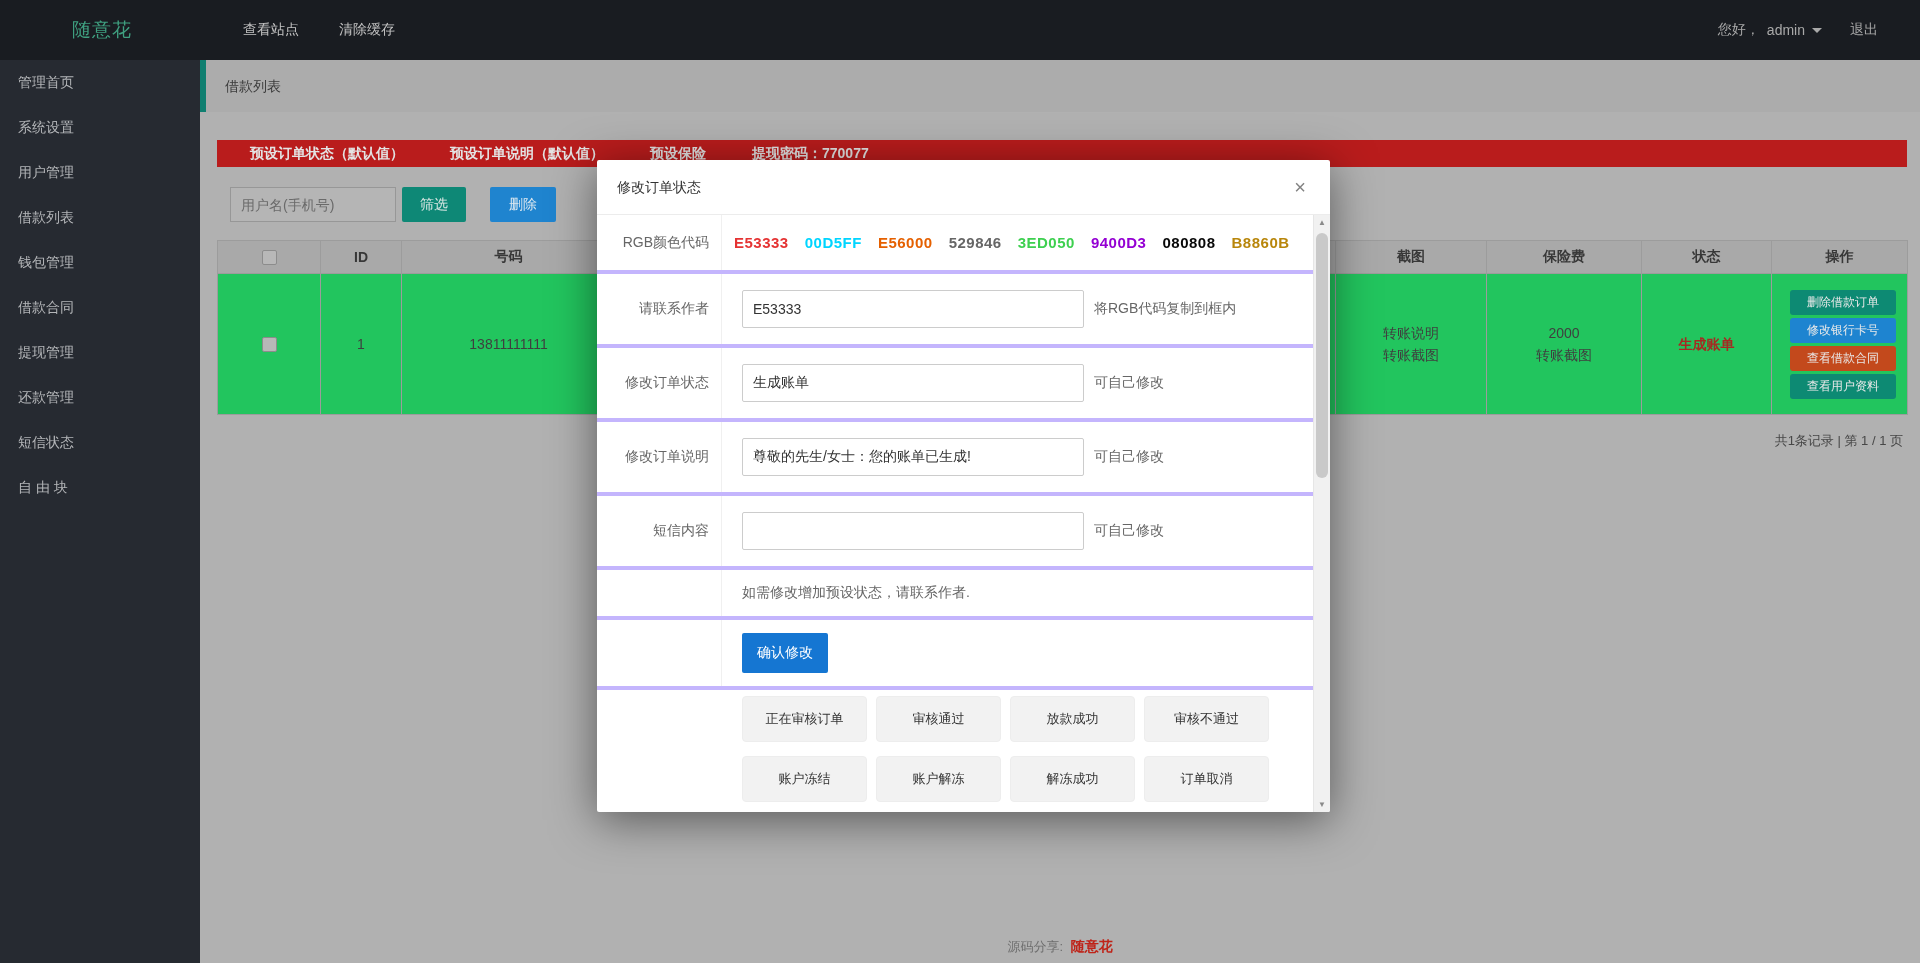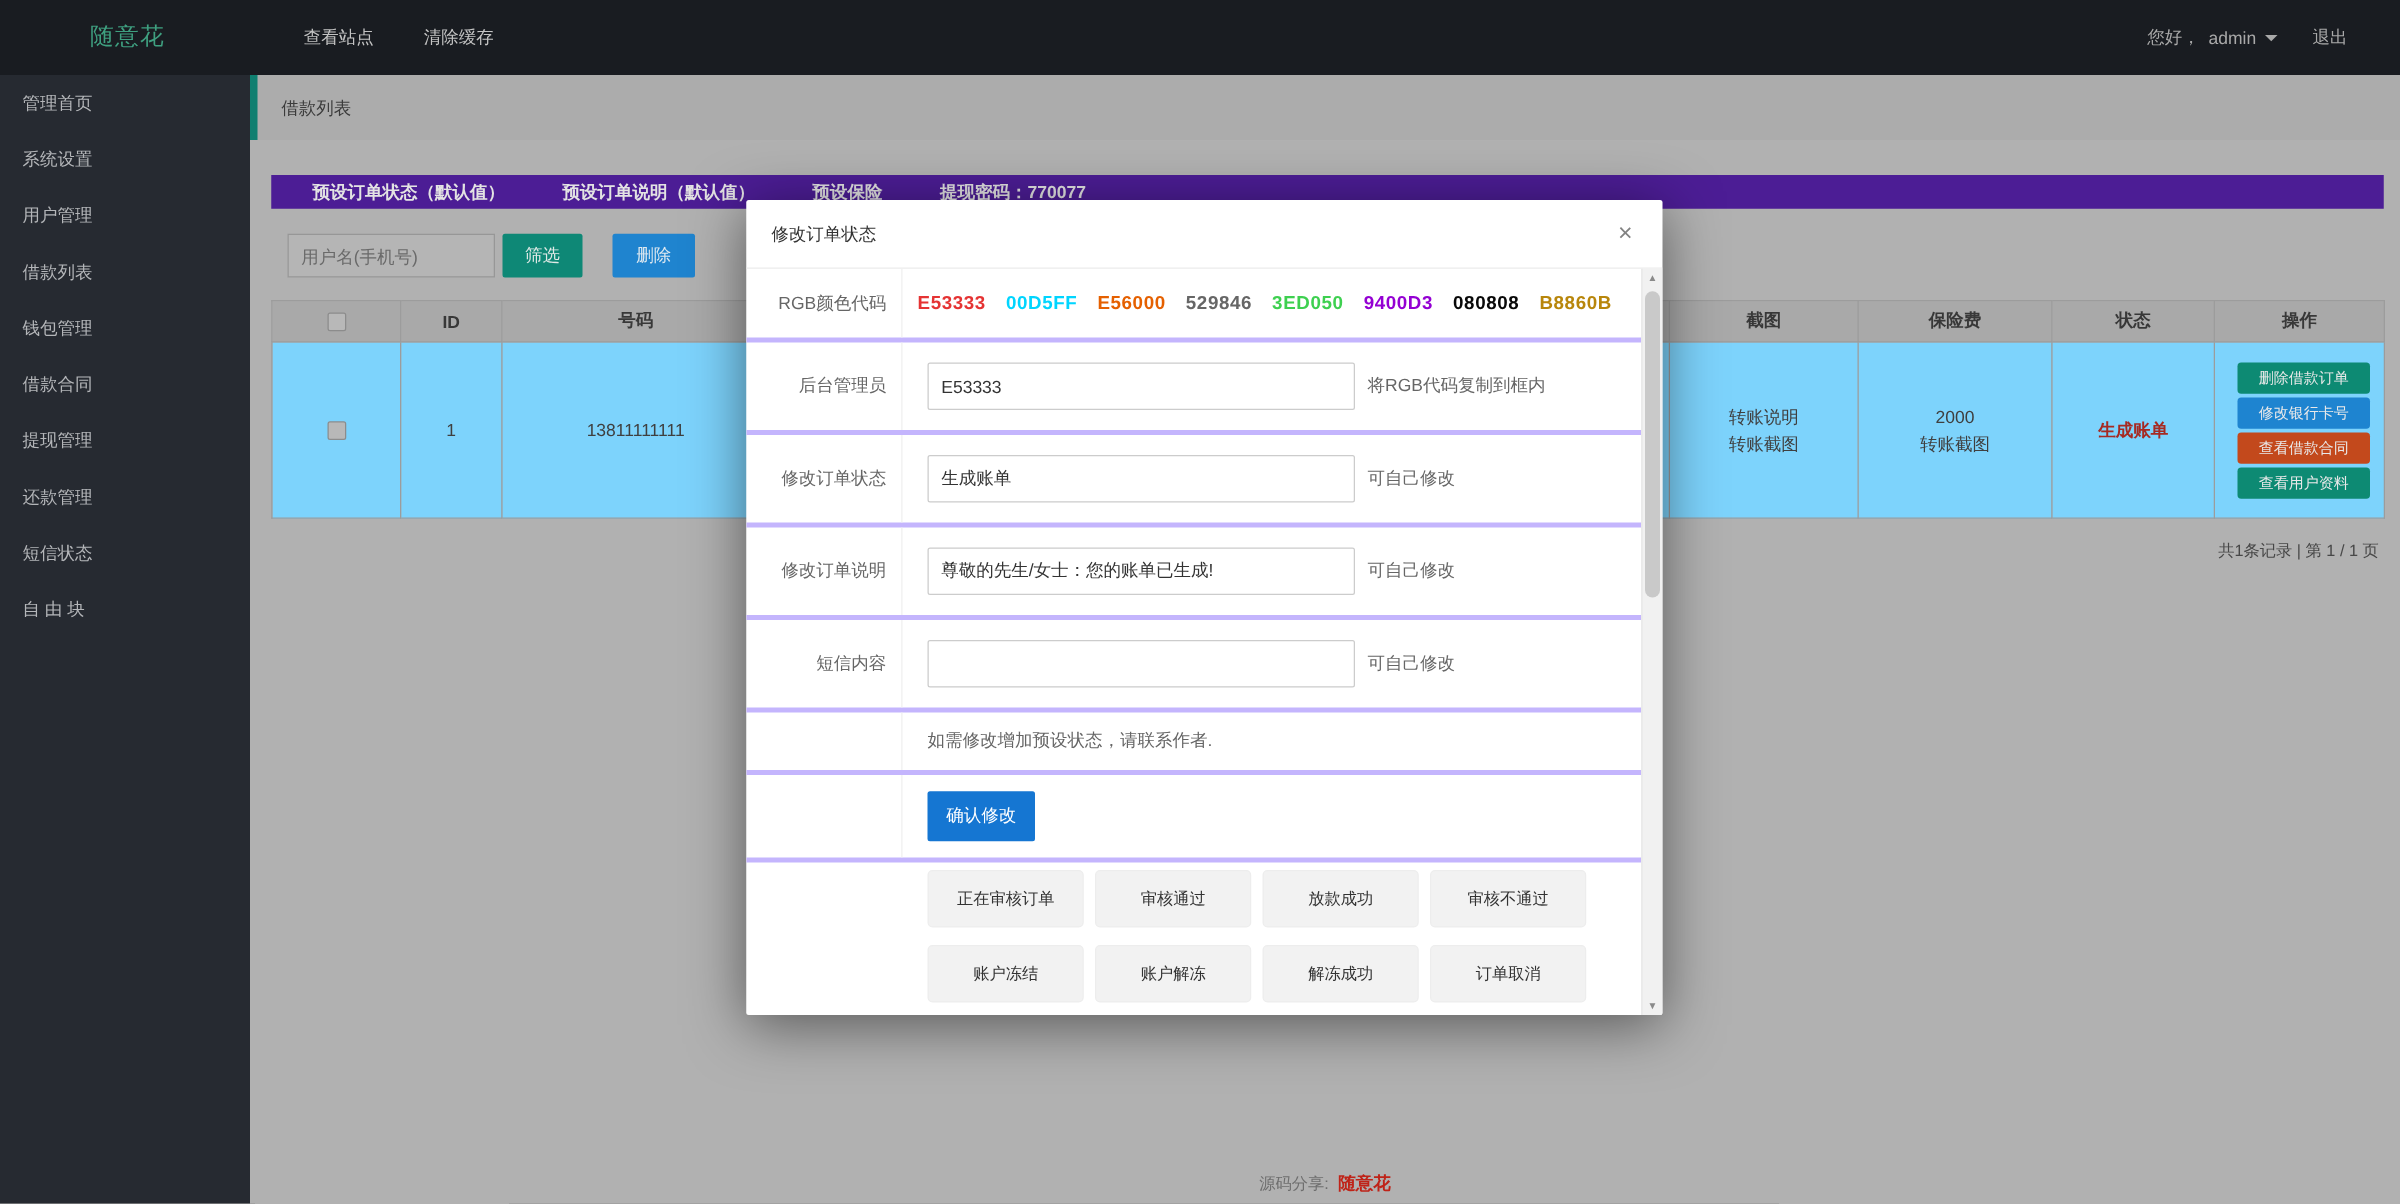--- a/index.html
+++ b/index.html
@@ -36,21 +36,21 @@
                 font-family:inherit;}
   .filter-input::placeholder{color:#6a6a6a;}
   .btn{border:none;cursor:pointer;font-family:inherit;}
   .btn-filter{position:absolute;left:202px;top:127px;width:64px;height:35px;font-size:14px;color:#dfe9e6;border-radius:2px;}
   .btn-delete{position:absolute;left:290px;top:127px;width:66px;height:35px;font-size:14px;color:#dfe9f0;border-radius:2px;}
 
   .loan-table{position:absolute;left:17px;top:180px;width:1690px;border-collapse:collapse;table-layout:fixed;
               font-size:14px;color:#3f3f3f;}
   .loan-table th,.loan-table td{border:1px solid #9c9c9c;text-align:center;padding:0;}
   .loan-table thead th{height:32px;background:#a9a9a9;font-weight:bold;color:#383838;}
-  .loan-table tbody td{height:140px;background:#7dd3fc;line-height:22px;}
+  .loan-table tbody td{height:140px;background:#22c55e;line-height:22px;}
   .cellcheck{appearance:none;-webkit-appearance:none;width:15px;height:15px;background:#b8b8b8;
              border:1px solid #8c8c8c;border-radius:2px;vertical-align:middle;cursor:pointer;}
   .status-text{font-weight:bold;font-size:14px;}
   .action-stack{display:flex;flex-direction:column;align-items:flex-end;gap:3px;padding-right:11px;}
   .action-btn{width:106px;height:25px;font-size:12px;color:#e9e9e9;border:none;border-radius:3px;cursor:pointer;
               font-family:inherit;line-height:25px;padding:0;}
 
   .pagination{position:absolute;top:372px;right:17px;font-size:13px;color:#474747;}
 
   .page-footer{position:absolute;top:878px;left:0;width:100%;text-align:center;font-size:13px;color:#6e6e6e;}
@@ -126,21 +126,21 @@
     <div class="sidebar-item">提现管理</div>
     <div class="sidebar-item">还款管理</div>
     <div class="sidebar-item">短信状态</div>
     <div class="sidebar-item">自 由 块</div>
   </aside>
 
   <main class="content">
 
     <div class="breadcrumb">借款列表</div>
 
-    <div class="preset-bar" style="background: #4c1d95;">
+    <div class="preset-bar" style="background: #b91c1c;">
       <span>预设订单状态（默认值）</span>
       <span>预设订单说明（默认值）</span>
       <span>预设保险</span>
       <span>提现密码：770077</span>
     </div>
 
     <input class="filter-input" type="text" placeholder="用户名(手机号)" style="">
     <button class="btn btn-filter" style="background: rgb(14, 136, 118);">筛选</button>
     <button class="btn btn-delete" style="background: rgb(31, 132, 207);">删除</button>
 
@@ -227,21 +227,21 @@
           <span style="color: rgb(229, 96, 0);">E56000</span>
           <span style="color: rgb(102, 102, 102);">529846</span>
           <span style="color: rgb(62, 208, 80);">3ED050</span>
           <span style="color: rgb(148, 0, 211);">9400D3</span>
           <span style="color: rgb(8, 8, 8);">080808</span>
           <span style="color: rgb(184, 134, 11);">B8860B</span>
         </div>
       </div>
 
       <div class="m-row row-input">
-        <div class="m-label">后台管理员</div>
+        <div class="m-label">请联系作者</div>
         <div class="m-value">
           <input class="m-input" type="text" value="E53333" style="">
           <span class="m-hint">将RGB代码复制到框内</span>
         </div>
       </div>
 
       <div class="m-row row-input">
         <div class="m-label">修改订单状态</div>
         <div class="m-value">
           <input class="m-input" type="text" value="生成账单" style="">

